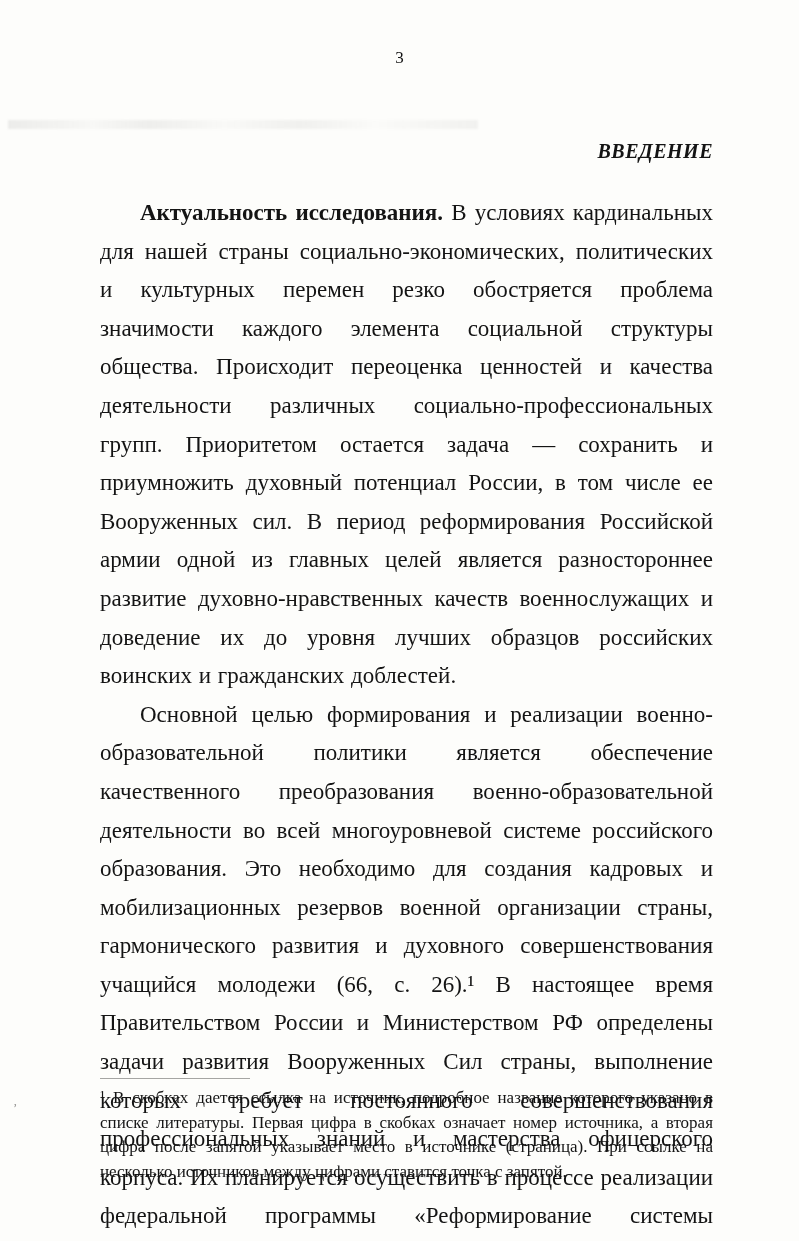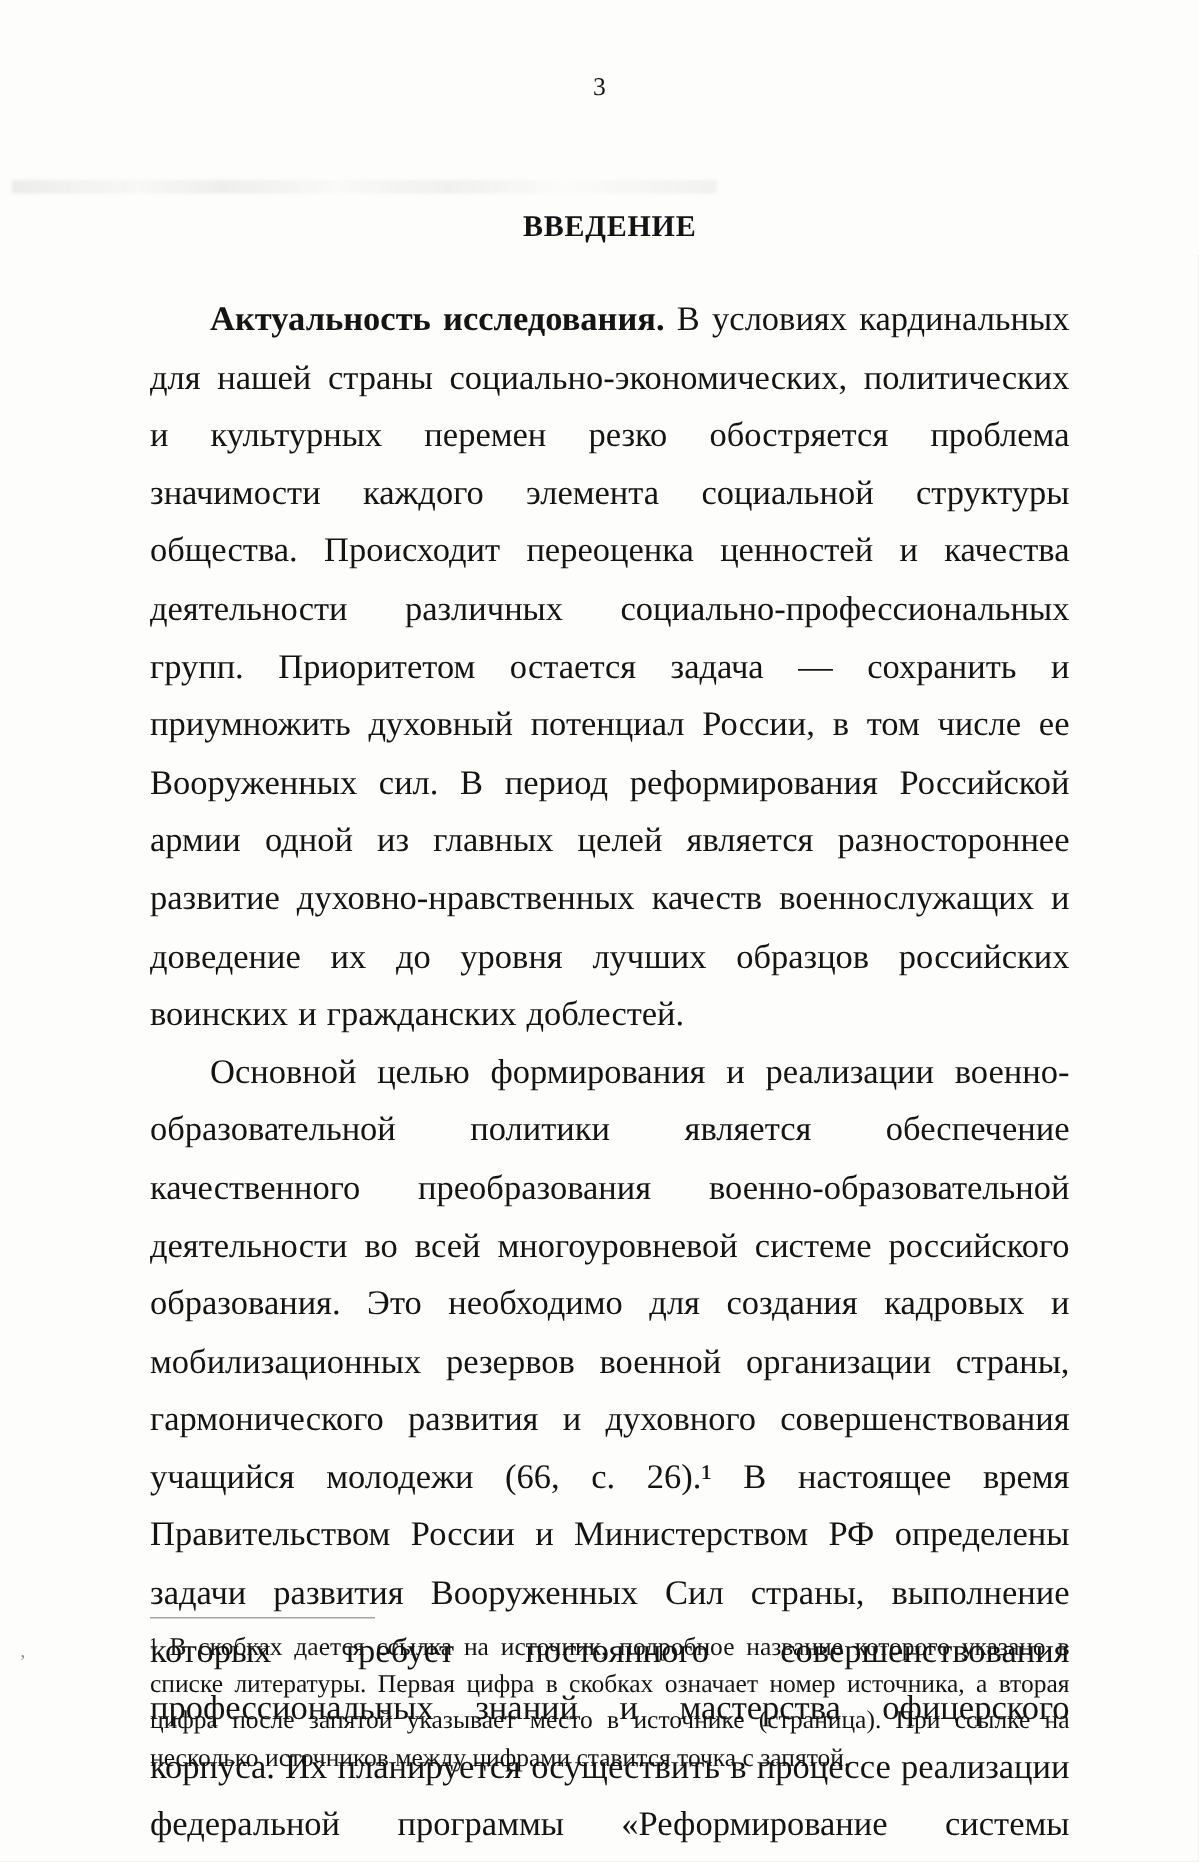--- a/index.html
+++ b/index.html
@@ -46,24 +46,25 @@
     color: rgba(0,0,0,0.45);
   }
   .content {
     position: absolute;
     left: 100px;
     width: 613px;
     top: 140px;
   }
   .doc-title {
     margin: 0 0 31px 0;
-    text-align: center;
+    text-align: right;
     font-size: 20px;
     font-weight: bold;
     letter-spacing: 0.5px;
+    font-style: italic;
   }
   .para {
     margin: 0;
     font-size: 23px;
     line-height: 38.6px;
     text-align: justify;
     text-indent: 40px;
     word-spacing: 1px;
   }
   .para .lead {

